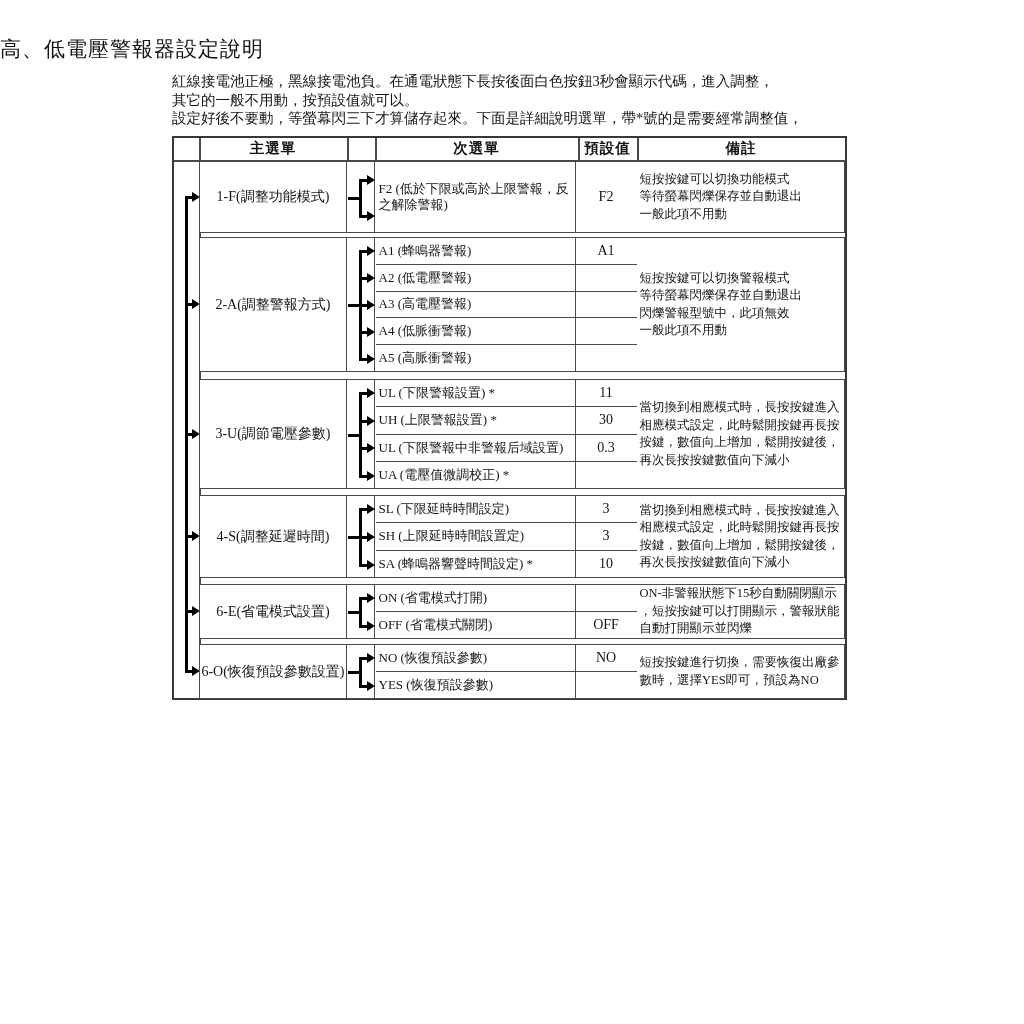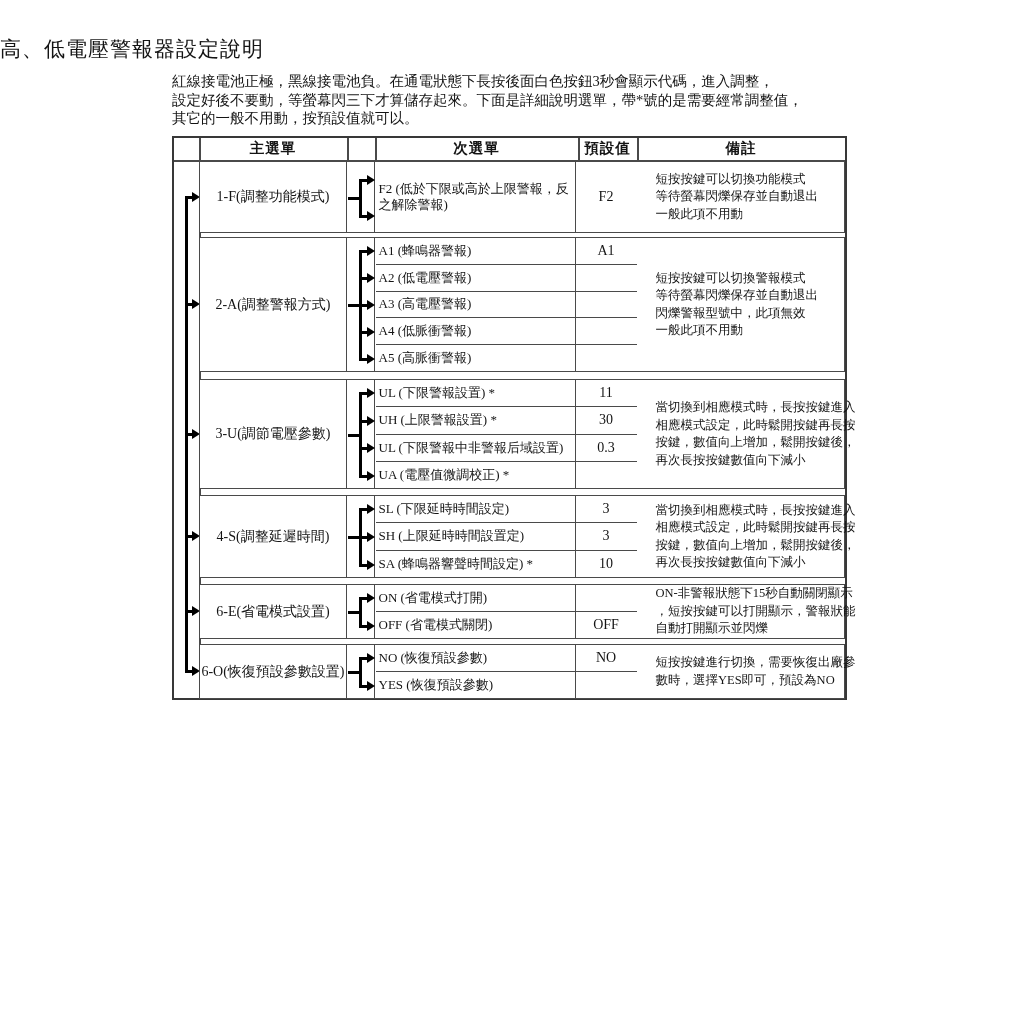--- a/index.html
+++ b/index.html
@@ -26,39 +26,39 @@
   .bhead{position:absolute;left:19px;width:0;height:0;border-left:8px solid #000;
          border-top:5.5px solid transparent;border-bottom:5.5px solid transparent;}
   .rows{position:absolute;left:175.5px;top:0;bottom:0;width:261px;display:flex;flex-direction:column;}
   .row{flex:1;display:flex;min-height:0;}
   .row + .row{border-top:1.5px solid #4a4a4a;}
   .rlabel{width:200px;border-right:1.5px solid #4a4a4a;box-sizing:border-box;
           padding:0 2px 0 3px;display:flex;align-items:center;
           font-size:13px;line-height:16px;white-space:pre;}
   .rval{flex:1;display:flex;align-items:center;justify-content:center;font-size:14px;}
   .remark{position:absolute;left:436.5px;right:0;top:0;bottom:0;padding:1px 3px;
-          display:flex;flex-direction:column;justify-content:center;margin-left:16px;}
+          display:flex;flex-direction:column;justify-content:center;}
   .rline{font-size:12.5px;line-height:17.5px;white-space:nowrap;}
   .rline.b{font-weight:normal;}
   
   .tbar{position:absolute;left:13px;width:7px;height:3px;background:#000;}
   .thead{position:absolute;left:18px;width:0;height:0;border-left:8px solid #000;
          border-top:5.5px solid transparent;border-bottom:5.5px solid transparent;}
 </style>
 </head>
 <body>
 
 <div class="page">
 
   <div class="title">高、低電壓警報器設定說明</div>
 
   <div class="intro">
     <div>紅線接電池正極，黑線接電池負。在通電狀態下長按後面白色按鈕3秒會顯示代碼，進入調整，</div>
+    <div>其它的一般不用動，按預設值就可以。</div>
     <div>設定好後不要動，等螢幕閃三下才算儲存起來。下面是詳細說明選單，帶*號的是需要經常調整值，</div>
-    <div>其它的一般不用動，按預設值就可以。</div>
   </div>
 
   <div class="tbl">
 
     <div class="hdrcell" style="left:25px;width:148px;">主選單</div>
     <div class="hdrcell" style="left:201px;width:203px;">次選單</div>
     <div class="hdrcell" style="left:404px;width:59px;">預設值</div>
     <div class="hdrcell" style="left:463px;width:208px;">備註</div>
     <div class="hline" style="left:0;right:0;top:22px;height:1.5px;"></div>
     <div class="vline" style="left:25px;top:0;height:22px;width:1.5px;"></div>

